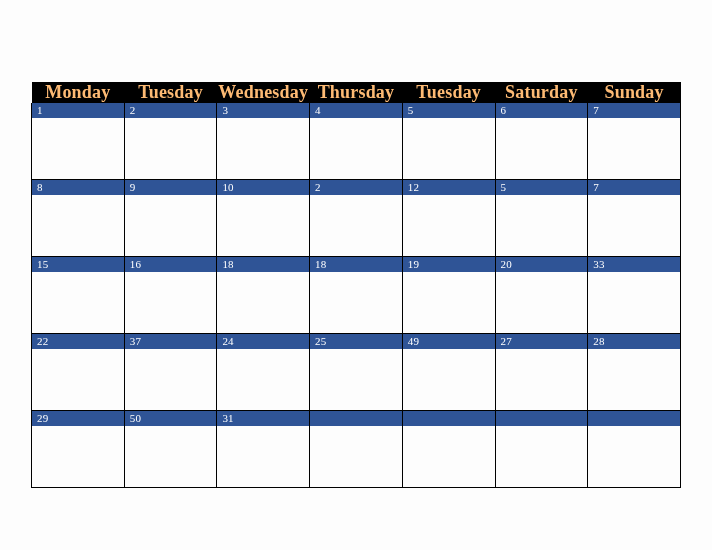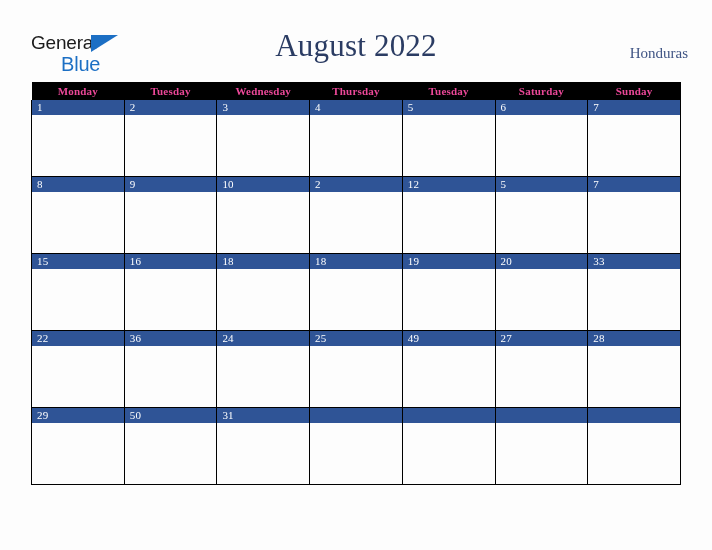--- a/index.html
+++ b/index.html
@@ -104,23 +104,23 @@
   .calendar {
     position: absolute;
     left: 31px;
     top: 82px;
     width: 650px;
     border-collapse: collapse;
     table-layout: fixed;
   }
   .calendar th {
     background: #000000;
-    color: #ec4899;
+    color: #fdba74;
     font-family: "Liberation Serif", serif;
-    font-size: 11px;
+    font-size: 18px;
     font-weight: 700;
     height: 18px;
     padding: 0;
     text-align: center;
     vertical-align: middle;
     border: none;
     letter-spacing: 0.2px;
   }
   .calendar td {
     padding: 0;
@@ -151,33 +151,20 @@
   .daybody {
     height: 61px;
     background: #fdfdfd;
   }
 </style>
 </head>
 <body>
 
 <div class="page">
 
-  <div class="header">
-
-    <div class="logo">
-      <span class="logo-general">General</span>
-      <span class="logo-triangle"></span>
-      <span class="logo-blue">Blue</span>
-    </div>
-
-    <div class="month-title">August 2022</div>
-
-    <div class="country">Honduras</div>
-
-  </div>
 
   <table class="calendar">
     <thead>
       <tr>
         <th>Monday</th>
         <th>Tuesday</th>
         <th>Wednesday</th>
         <th>Thursday</th>
         <th>Tuesday</th>
         <th>Saturday</th>
@@ -323,21 +310,21 @@
 
       <tr>
         <td>
             <div class="daycell">
               <div class="daynum-band">22</div>
               <div class="daybody"></div>
             </div>
           </td>
         <td>
             <div class="daycell">
-              <div class="daynum-band">36</div>
+              <div class="daynum-band">37</div>
               <div class="daybody"></div>
             </div>
           </td>
         <td>
             <div class="daycell">
               <div class="daynum-band">24</div>
               <div class="daybody"></div>
             </div>
           </td>
         <td>

